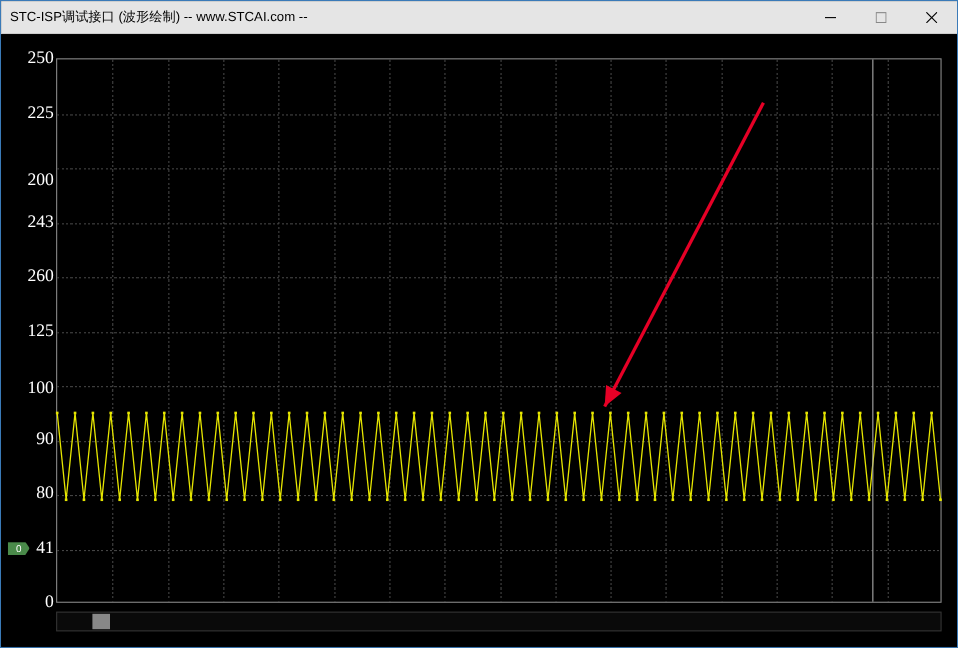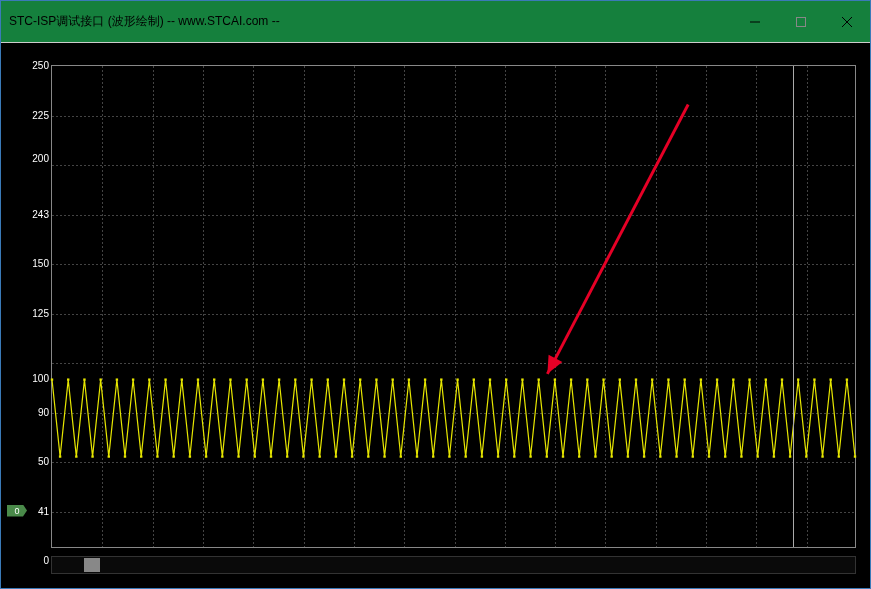--- a/index.html
+++ b/index.html
@@ -1,27 +1,27 @@
 <!DOCTYPE html>
 <html><head>
 <meta charset="utf-8">
 <style>
   * { margin: 0; padding: 0; box-sizing: border-box; }
   html, body { width: 871px; height: 589px; font-family: "Segoe UI", Tahoma, sans-serif; overflow: hidden; }
   .window { width: 871px; height: 589px; border: 1px solid #3a7ab8; display: flex; flex-direction: column; background: #000; }
-  .titlebar { height: 42px; background: #15803d; display: flex; align-items: center; border-bottom: 1px solid #ccc; }
+  .titlebar { height: 30px; background: #e5e5e5; display: flex; align-items: center; border-bottom: 1px solid #ccc; }
   .title-text { flex: 1; padding-left: 8px; font-size: 12px; color: #000; }
   .win-controls { display: flex; }
   .win-btn { width: 46px; height: 30px; display: flex; align-items: center; justify-content: center; }
   .win-btn svg { width: 10px; height: 10px; }
   .content { flex: 1; background: #000; position: relative; }
   .plot-area { position: absolute; left: 50px; top: 22px; right: 14px; bottom: 40px; border: 1px solid #888; }
   .grid-line-h { position: absolute; left: 0; right: 0; height: 1px; background-image: repeating-linear-gradient(to right, #444 0 2px, transparent 2px 4px); }
   .grid-line-v { position: absolute; top: 0; bottom: 0; width: 1px; background-image: repeating-linear-gradient(to bottom, #444 0 2px, transparent 2px 4px); }
-  .y-tick { position: absolute; right: calc(100% - 48px); font-size: 10px; color: #fff; transform: translateY(-50%); }
+  .y-tick { position: absolute; right: calc(100% - 48px); font-size: 16px; color: #fff; transform: translateY(-50%); font-family: Liberation Serif, serif; }
   .wave-svg { position: absolute; left: 0; top: 0; width: 100%; height: 100%; overflow: visible; }
   .wave-path { stroke: #e6e600; stroke-width: 1.2; fill: none; }
   .wave-marker { fill: #e6e600; }
   .cursor-line { position: absolute; top: 0; bottom: 0; width: 1px; background: #aaa; }
   .arrow-svg { position: absolute; pointer-events: none; }
   .origin-marker { position: absolute; width: 20px; height: 12px; background: #4a8a4a; color: #fff; font-size: 9px; display: flex; align-items: center; justify-content: center; clip-path: polygon(0 0, 80% 0, 100% 50%, 80% 100%, 0 100%); }
   .scrollbar { position: absolute; left: 50px; right: 14px; bottom: 14px; height: 18px; background: #0a0a0a; border: 1px solid #333; }
   .scroll-thumb { position: absolute; top: 1px; bottom: 1px; background: #888; }
 </style>
 </head>
@@ -49,27 +49,27 @@
           </svg>
       </div>
     </div>
   </div>
 
   <div class="content">
 
     <div id="yticks-container">
         <div class="y-tick" style="top: 517px;">0</div>
         <div class="y-tick" style="top: 467.5px;">41</div>
-        <div class="y-tick" style="top: 418px;">50</div>
+        <div class="y-tick" style="top: 418px;">80</div>
         <div class="y-tick" style="top: 368.5px;">90</div>
-        <div class="y-tick" style="top: 335px;">100</div>
+        <div class="y-tick" style="top: 322px;">100</div>
         <div class="y-tick" style="top: 269.5px;">125</div>
-        <div class="y-tick" style="top: 220px;">150</div>
+        <div class="y-tick" style="top: 220px;">260</div>
         <div class="y-tick" style="top: 170.5px;">243</div>
-        <div class="y-tick" style="top: 115px;">200</div>
+        <div class="y-tick" style="top: 133px;">200</div>
         <div class="y-tick" style="top: 71.5px;">225</div>
         <div class="y-tick" style="top: 22px;">250</div>
       </div>
 
     <div class="plot-area" id="plot">
         <div class="grid-line-v" style="left: 754.688px;"></div>
         <div class="grid-line-v" style="left: 704.375px;"></div>
         <div class="grid-line-v" style="left: 654.062px;"></div>
         <div class="grid-line-v" style="left: 603.75px;"></div>
         <div class="grid-line-v" style="left: 553.438px;"></div>

